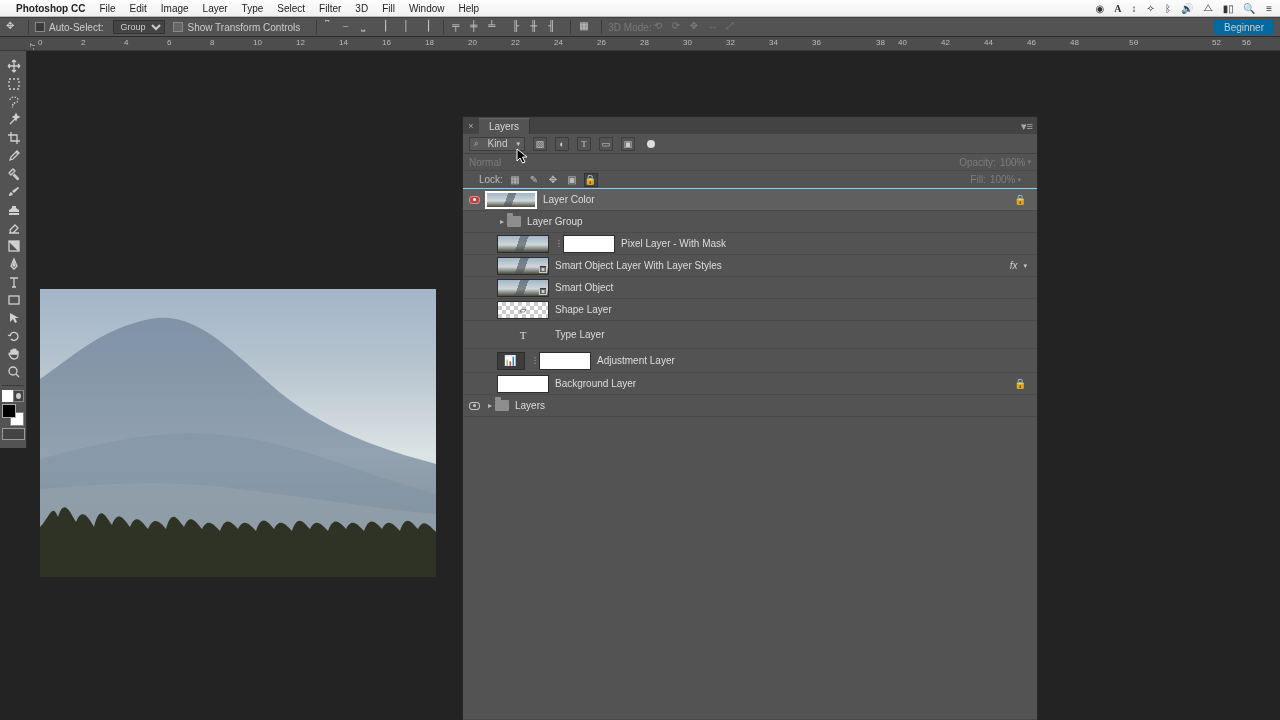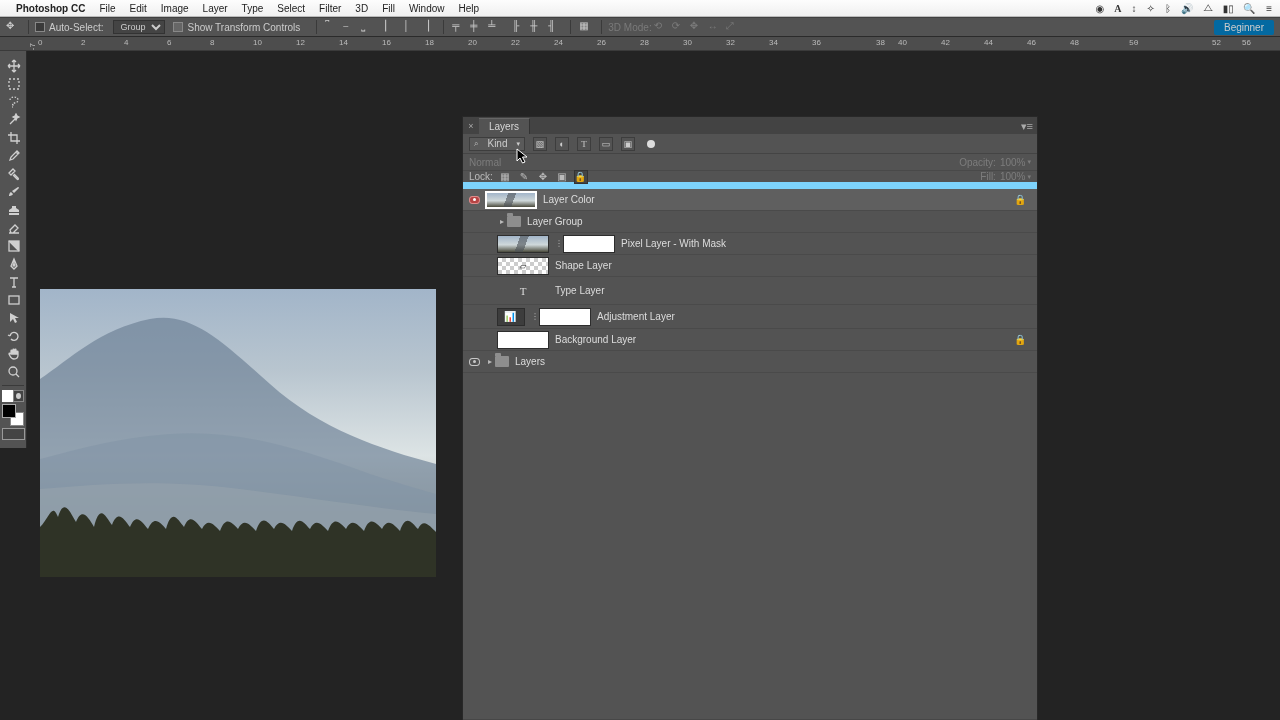--- a/index.html
+++ b/index.html
@@ -46,21 +46,21 @@
 .panel-tab{background:#535353;padding:2px 10px;color:#d8d8d8;font-size:10px;border-top:1px solid #666;border-right:1px solid #333}
 .flyout{position:absolute;right:4px;top:3px;color:#aaa;font-size:11px}
 .filter-row{height:20px;display:flex;align-items:center;padding:0 6px;border-bottom:1px solid #444}
 .filter-row .filter-select{display:flex;align-items:center;background:#5a5a5a;border:1px solid #3d3d3d;height:14px;padding:0 4px;color:#ccc;width:56px;justify-content:space-between}
 .filter-row .filter-select .search-ico{font-size:8px}
 .filter-row .filt-btn{width:14px;height:14px;border:1px solid #3d3d3d;margin-left:8px;display:flex;align-items:center;justify-content:center;color:#ccc;font-size:9px}
 .filt-toggle{width:8px;height:8px;background:#ddd;border-radius:50%;margin-left:12px}
 .opacity-row{height:17px;display:flex;align-items:center;padding:0 6px;color:#7d7d7d;font-size:9px;border-bottom:1px solid #494949}
 .opacity-row .blend{width:100px}
 .opacity-row .spacer{flex:1}
-.lock-row{height:18px;display:flex;align-items:center;padding:0 6px;color:#bbb;font-size:9px;border-bottom:7px solid #7dd3fc}
+.lock-row{height:18px;display:flex;align-items:center;padding:0 16px;color:#bbb;font-size:9px;border-bottom:1px solid #7dd3fc}
 .lock-row .lock-btn{width:14px;height:14px;margin-left:5px;display:flex;align-items:center;justify-content:center}
 .lock-row .lock-btn.active{background:#444;border:1px solid #333}
 .layers-list{flex:1;overflow:auto}
 .layer-row{height:22px;display:flex;align-items:center;border-bottom:1px solid #4a4a4a;color:#ddd;font-size:9px;position:relative}
 .vis-col{width:22px;display:flex;align-items:center;justify-content:center}
 .eye{width:11px;height:8px;border:1px solid #c8c8c8;border-radius:50%/80%;position:relative}
 .eye.red{border-color:#e08b8b;background:#b64444}
 .eye::after{content:"";position:absolute;left:3px;top:1px;width:3px;height:3px;border-radius:50%;background:#c8c8c8}
 .eye.red::after{background:#fff}
 .indent{width:12px}
@@ -392,21 +392,41 @@
 
       <div class="layer-row">
         <div class="vis-col"></div>
         <span class="indent"></span>
         <div class="thumb sky-th"></div>
         <span class="link-dot">⋮</span>
         <div class="thumb white-th"></div>
         <span>Pixel Layer - With Mask</span>
       </div>
 
-
+      <div class="layer-row">
+        <div class="vis-col"></div>
+        <span class="indent"></span>
+        <div class="thumb sky-th">
+            <span class="so-badge">▣</span>
+          </div>
+        <span>Smart Object Layer With Layer Styles</span>
+        <span class="right-icons">
+            <span style="font-style:italic">fx</span>
+            <span style="font-size:7px">▾</span>
+          </span>
+      </div>
+
+      <div class="layer-row">
+        <div class="vis-col"></div>
+        <span class="indent"></span>
+        <div class="thumb sky-th">
+            <span class="so-badge">▣</span>
+          </div>
+        <span>Smart Object</span>
+      </div>
 
       <div class="layer-row">
         <div class="vis-col"></div>
         <span class="indent"></span>
         <div class="thumb trans-th">
             <span style="position:absolute;left:50%;top:50%;transform:translate(-50%,-50%);font-size:9px;color:#444">▱</span>
           </div>
         <span>Shape Layer</span>
       </div>
 

